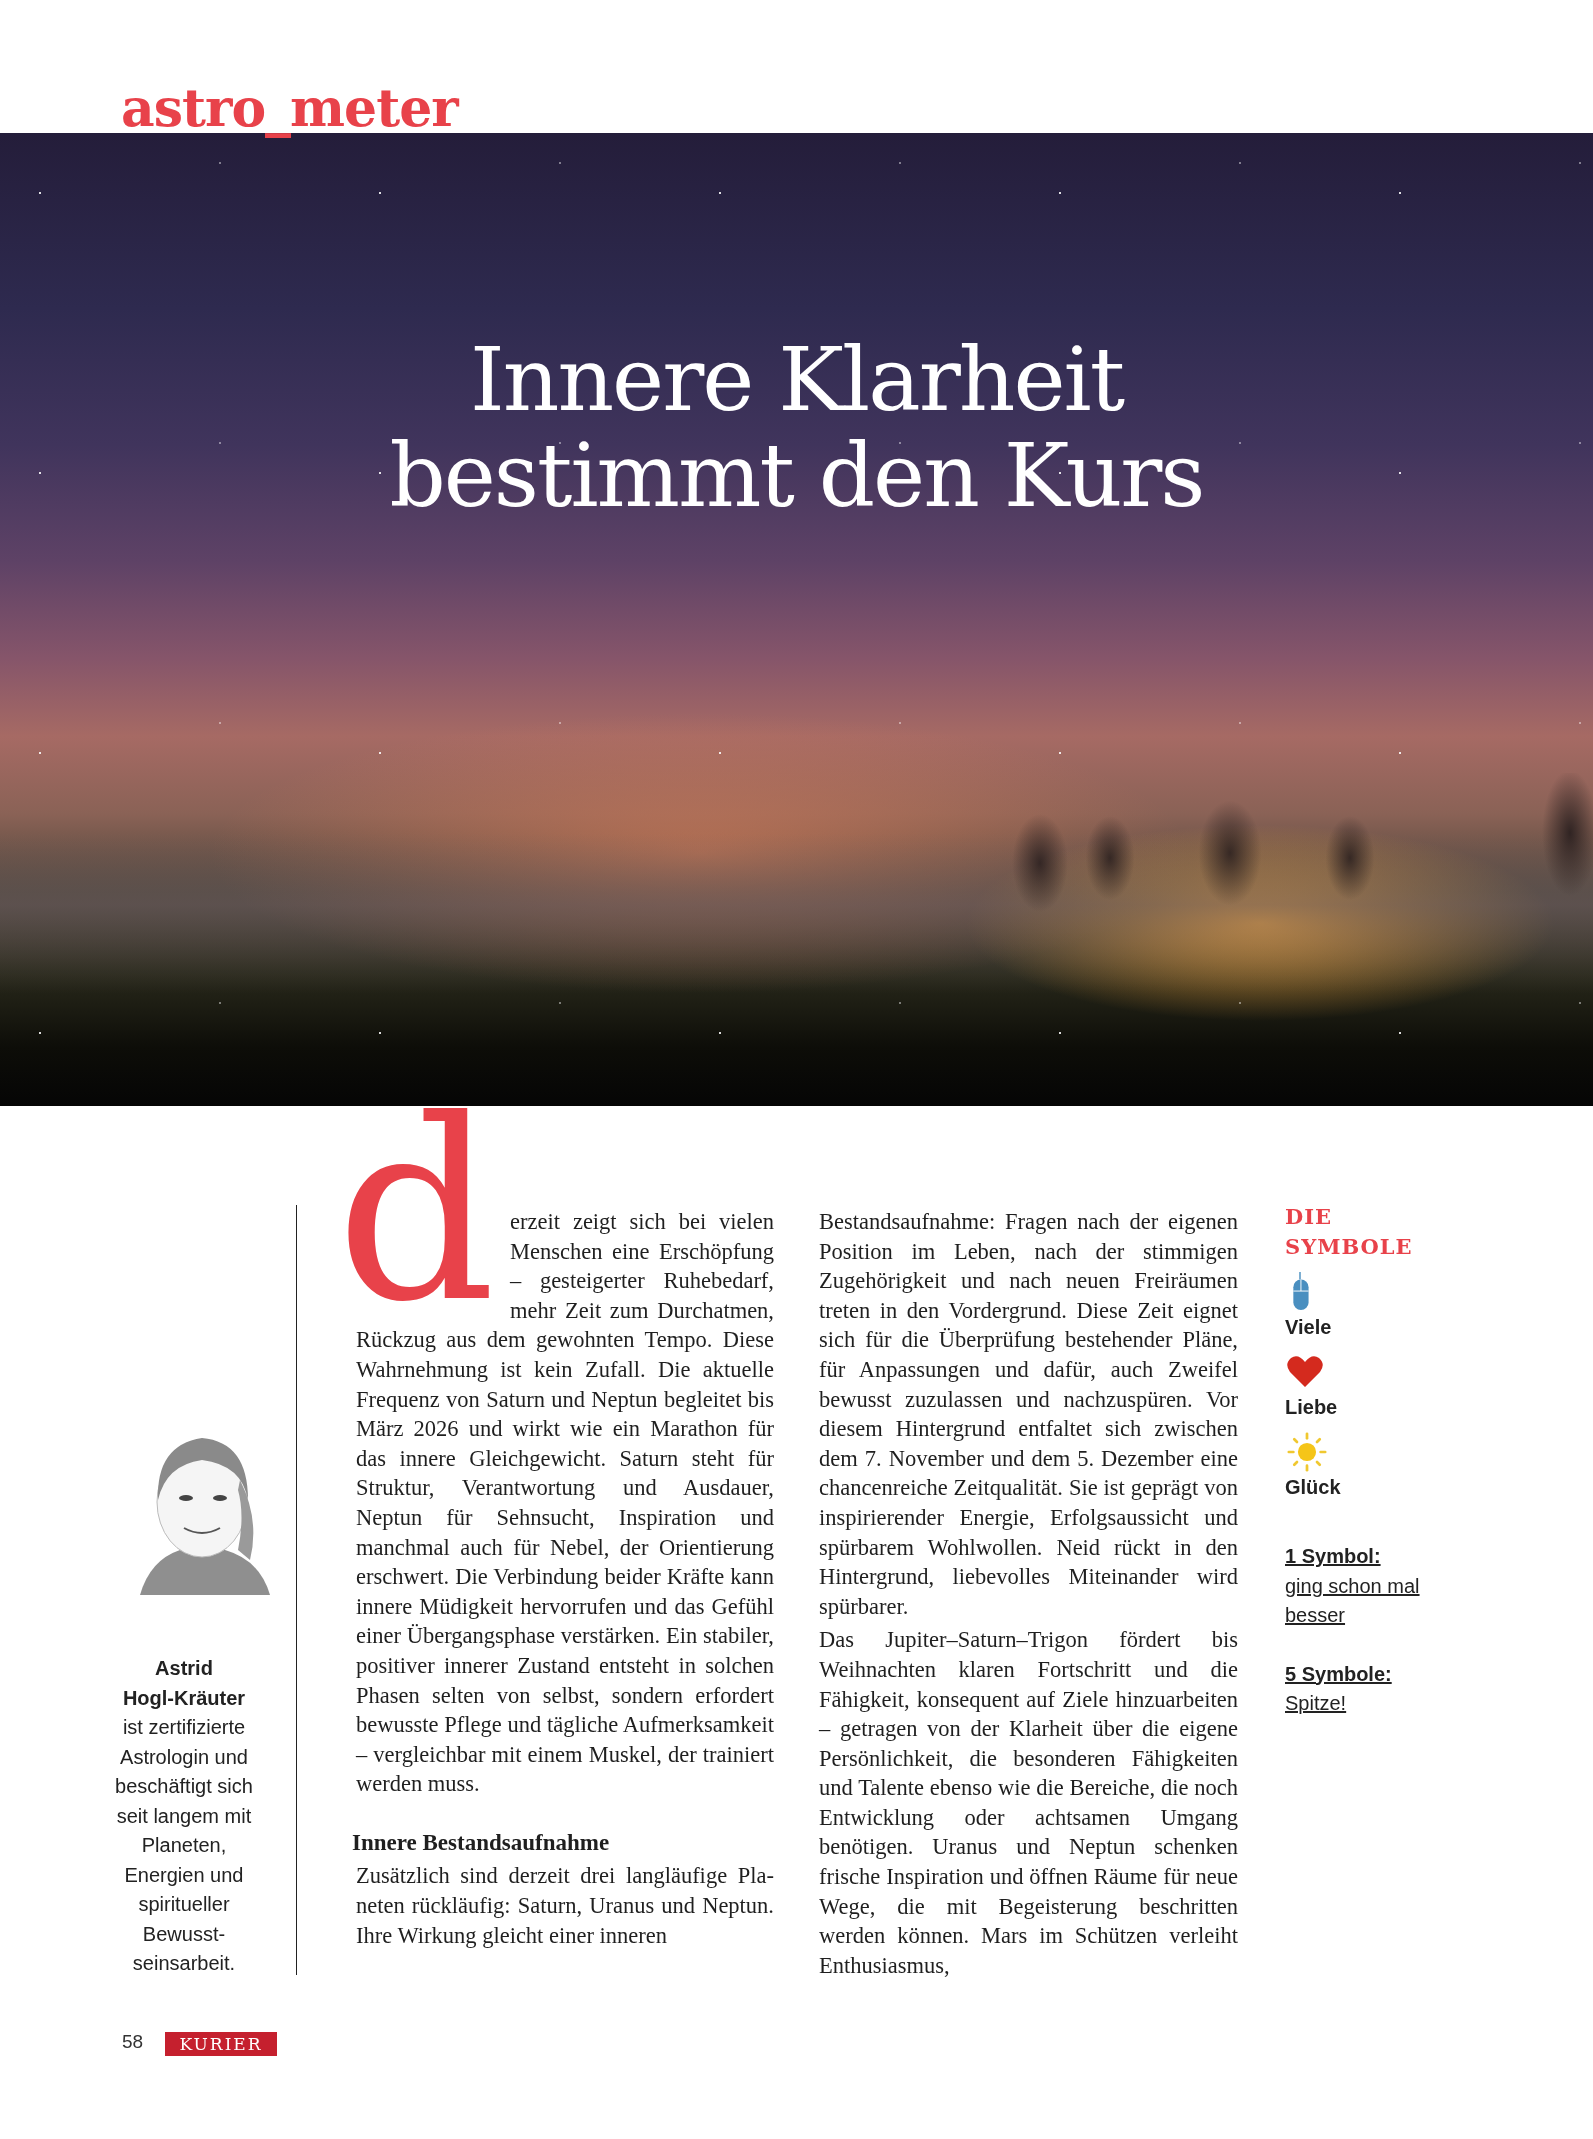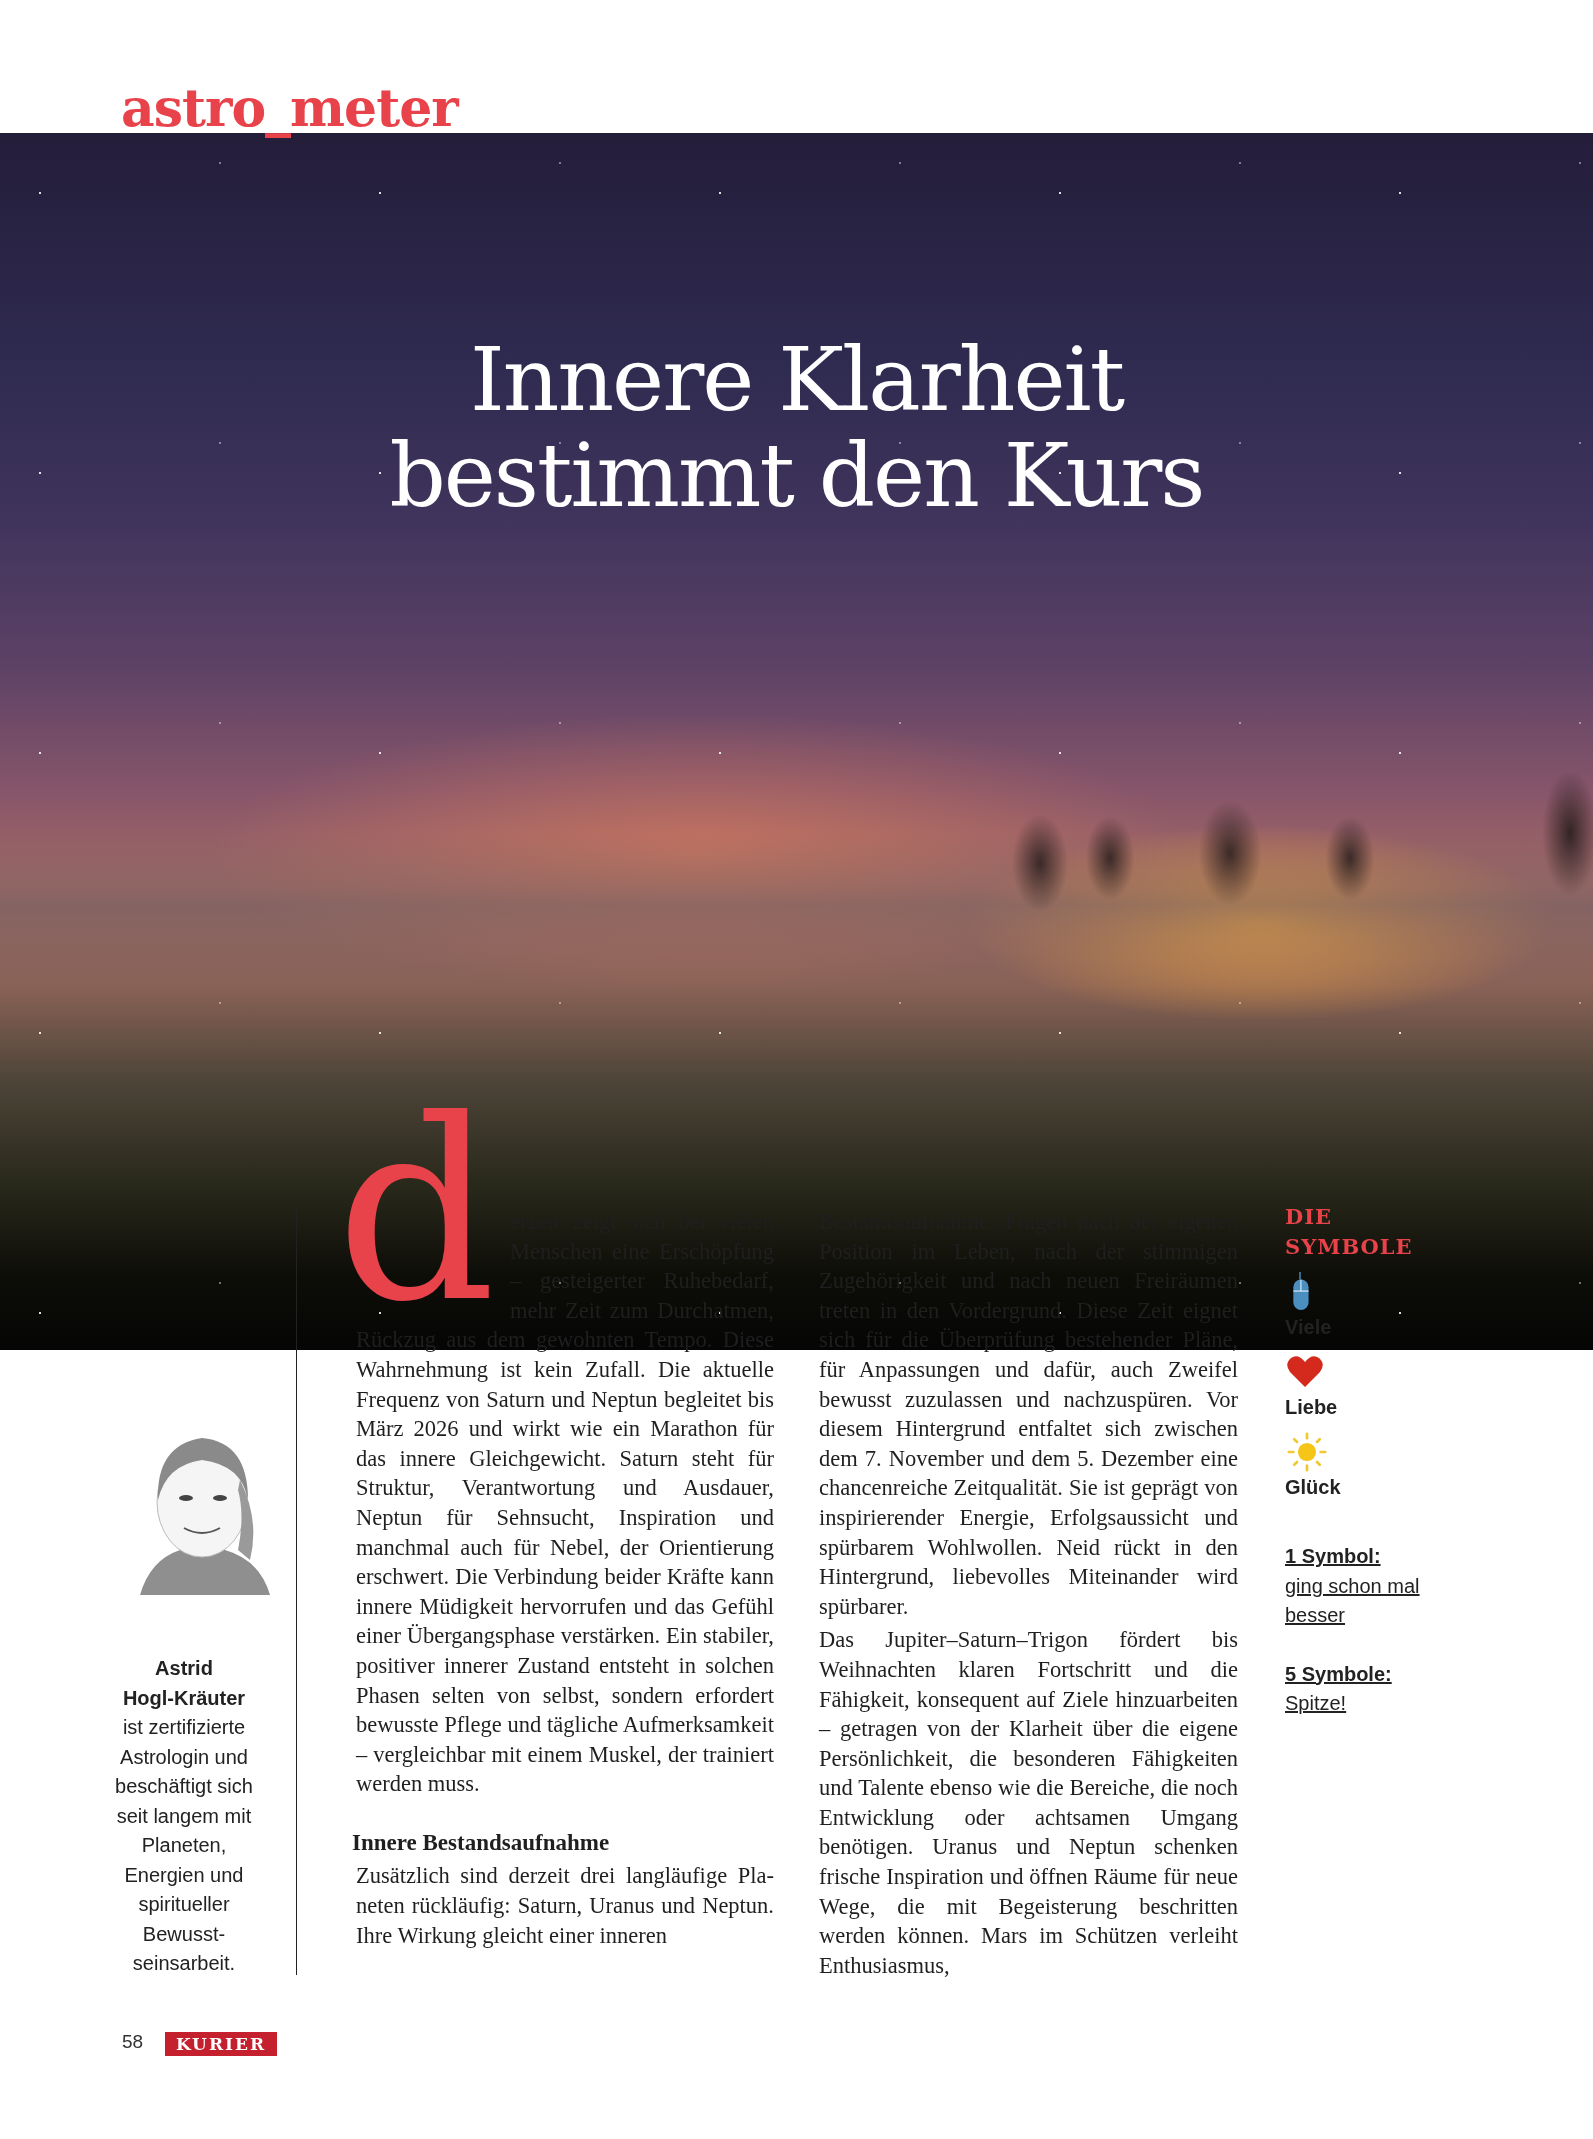--- a/index.html
+++ b/index.html
@@ -1,20 +1,20 @@
 <!DOCTYPE html>
 <html><head>
   <meta charset="utf-8">
   <style>
     html, body { margin:0; padding:0; background:#ffffff; }
     body { width:1593px; height:2139px; position:relative; overflow:hidden; font-family:"DejaVu Serif", serif; color:#1f1f1f; }
 
     .section-label { position:absolute; left:121px; top:78px; font-family:"DejaVu Serif", serif; font-weight:bold; font-size:52px; color:#e8424a; letter-spacing:-1px; line-height:60px; z-index:3; }
 
-    .hero { position:absolute; left:0; top:133px; width:1593px; height:1217px; overflow:hidden;
+    .hero { position:absolute; left:0; top:133px; width:1593px; height:973px; overflow:hidden;
       background:
         radial-gradient(ellipse 420px 140px at 1260px 790px, rgba(250,170,60,0.85), rgba(250,170,60,0) 70%),
         radial-gradient(ellipse 700px 200px at 700px 720px, rgba(230,130,90,0.55), rgba(230,130,90,0) 70%),
         linear-gradient(180deg, #241d3a 0%, #2e2a4f 18%, #40345c 32%, #5e4266 44%, #86556a 54%, #a66a64 62%, #8a6256 70%, #4d4438 78%, #2a2a1c 86%, #0d0d08 94%, #050505 100%);
     }
     .stars { position:absolute; inset:0;
       background-image:
         radial-gradient(1.6px 1.6px at 40px 60px, #fff 50%, transparent 51%),
         radial-gradient(1.2px 1.2px at 120px 140px, #fff 50%, transparent 51%),
         radial-gradient(1.4px 1.4px at 220px 30px, #fff 50%, transparent 51%),
@@ -59,21 +59,21 @@
     .symbols { position:absolute; left:1285px; top:1202px; width:170px; font-family:"Liberation Sans", sans-serif; color:#222; }
     .symbols-title { font-family:"DejaVu Serif", serif; font-weight:bold; font-size:21px; line-height:30px; color:#e8424a; letter-spacing:1px; }
     .sym { display:block; margin-top:10px; }
     .sym-icon { display:block; height:40px; }
     .sym-label { display:block; font-weight:bold; font-size:20px; line-height:30px; margin-top:0px; }
     .legend { margin-top:40px; font-size:20px; line-height:29.5px;text-decoration:underline; }
     .legend b { display:block; font-weight:bold; }
     .legend .gap { height:29px; }
 
     .footer-page { position:absolute; left:122px; top:2031px; font-family:"Liberation Sans", sans-serif; font-size:19px; color:#333; }
-    .footer-logo { position:absolute; left:165px; top:2032px; width:112px; height:24px; background:#c5202e; color:#fff; font-family:"DejaVu Serif", serif; font-weight:bold; font-size:17px; letter-spacing:2px; text-align:center; line-height:24px; }
+    .footer-logo { position:absolute; left:165px; top:2032px; width:112px; height:24px; background:#c5202e; color:#fff; font-family:"DejaVu Serif", serif; font-weight:normal; font-size:17px; letter-spacing:2px; text-align:center; line-height:24px; }
   </style>
 </head>
 <body>
 
 <div class="section-label">astro_meter</div>
 
 <div class="hero">
   <div class="stars"></div>
   <div class="stars2"></div>
   <div class="fog"></div>

